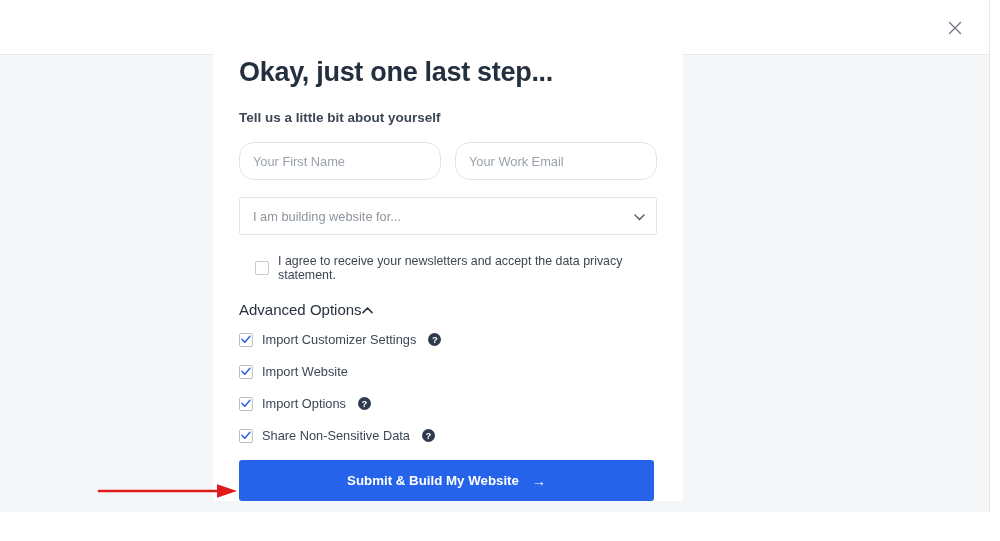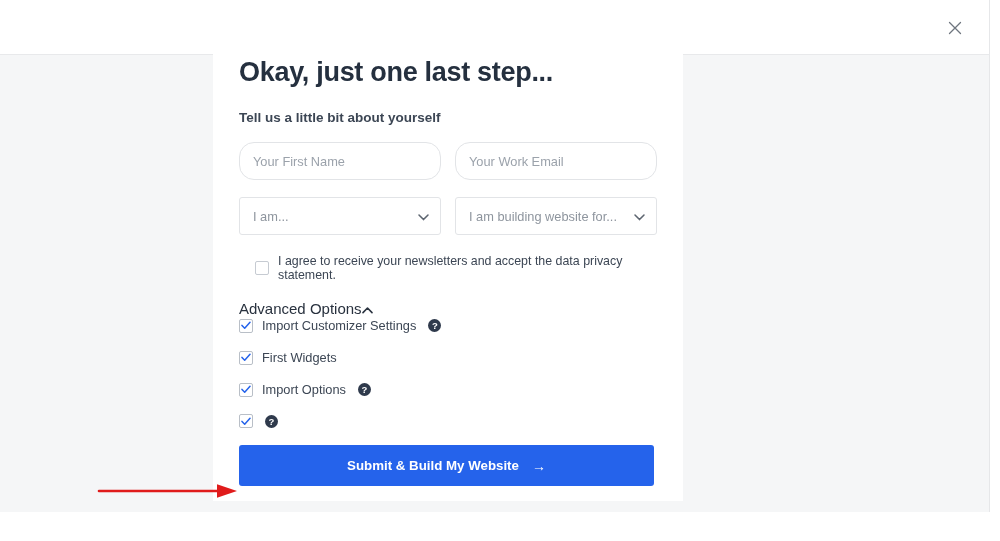--- a/index.html
+++ b/index.html
@@ -144,32 +144,32 @@
   }
   .cbox.checked { border-color: #b9bfc7; }
   .consent-label {
     font-size: 12.4px;
     color: #3c4654;
   }
 
   
   .adv-head {
     display: flex;
-    align-items: flex-start;
+    align-items: center;
     margin-top: 18px;
     cursor: pointer;
     user-select: none;
   }
   .adv-title {
     font-size: 15px;
     color: #28313e;
     font-weight: normal;
   }
 
-  .opt-list { }
+  .opt-list { margin-top: 14px; }
   .opt-row {
     display: flex;
     align-items: center;
     gap: 9px;
     margin-bottom: 17px;
   }
   .opt-label {
     font-size: 12.8px;
     color: #3c4654;
   }
@@ -247,30 +247,20 @@
         <input class="txt" type="text" placeholder="Your First Name" style="">
       </div>
       <div class="field">
         <input class="txt" type="text" placeholder="Your Work Email" style="">
       </div>
     </div>
 
     <div class="field-row">
       <div class="field">
         <div class="sel">
-          <span>I am...</span>
-        </div>
-        <span class="chev-down">
-          <svg width="11" height="7" viewBox="0 0 11 7">
-            <path d="M1 1 L5.5 5.6 L10 1" stroke="#5d6570" stroke-width="1.5" fill="none" stroke-linecap="round" stroke-linejoin="round"></path>
-          </svg>
-        </span>
-      </div>
-      <div class="field">
-        <div class="sel">
           <span>I am building website for...</span>
         </div>
         <span class="chev-down">
           <svg width="11" height="7" viewBox="0 0 11 7">
             <path d="M1 1 L5.5 5.6 L10 1" stroke="#5d6570" stroke-width="1.5" fill="none" stroke-linecap="round" stroke-linejoin="round"></path>
           </svg>
         </span>
       </div>
     </div>
 
@@ -299,39 +289,40 @@
         <span class="opt-label">Import Customizer Settings</span>
         <span class="help-icon">?</span>
       </div>
 
       <div class="opt-row">
         <div class="cbox checked">
           <svg width="10" height="9" viewBox="0 0 10 9">
             <path d="M1 4.4 L3.7 7.2 L9 1.3" stroke="#2563eb" stroke-width="1.5" fill="none" stroke-linecap="round" stroke-linejoin="round"></path>
           </svg>
         </div>
-        <span class="opt-label">First Widgets</span>
+        <span class="opt-label">Import Website</span>
       </div>
 
       <div class="opt-row">
         <div class="cbox checked">
           <svg width="10" height="9" viewBox="0 0 10 9">
             <path d="M1 4.4 L3.7 7.2 L9 1.3" stroke="#2563eb" stroke-width="1.5" fill="none" stroke-linecap="round" stroke-linejoin="round"></path>
           </svg>
         </div>
         <span class="opt-label">Import Options</span>
         <span class="help-icon">?</span>
       </div>
 
       <div class="opt-row">
         <div class="cbox checked">
           <svg width="10" height="9" viewBox="0 0 10 9">
             <path d="M1 4.4 L3.7 7.2 L9 1.3" stroke="#2563eb" stroke-width="1.5" fill="none" stroke-linecap="round" stroke-linejoin="round"></path>
           </svg>
         </div>
+        <span class="opt-label">Share Non-Sensitive Data</span>
         <span class="help-icon">?</span>
       </div>
 
     </div>
 
     <button class="submit-btn">
       <span>Submit &amp; Build My Website</span>
       <span class="submit-arrow">→</span>
     </button>
 

